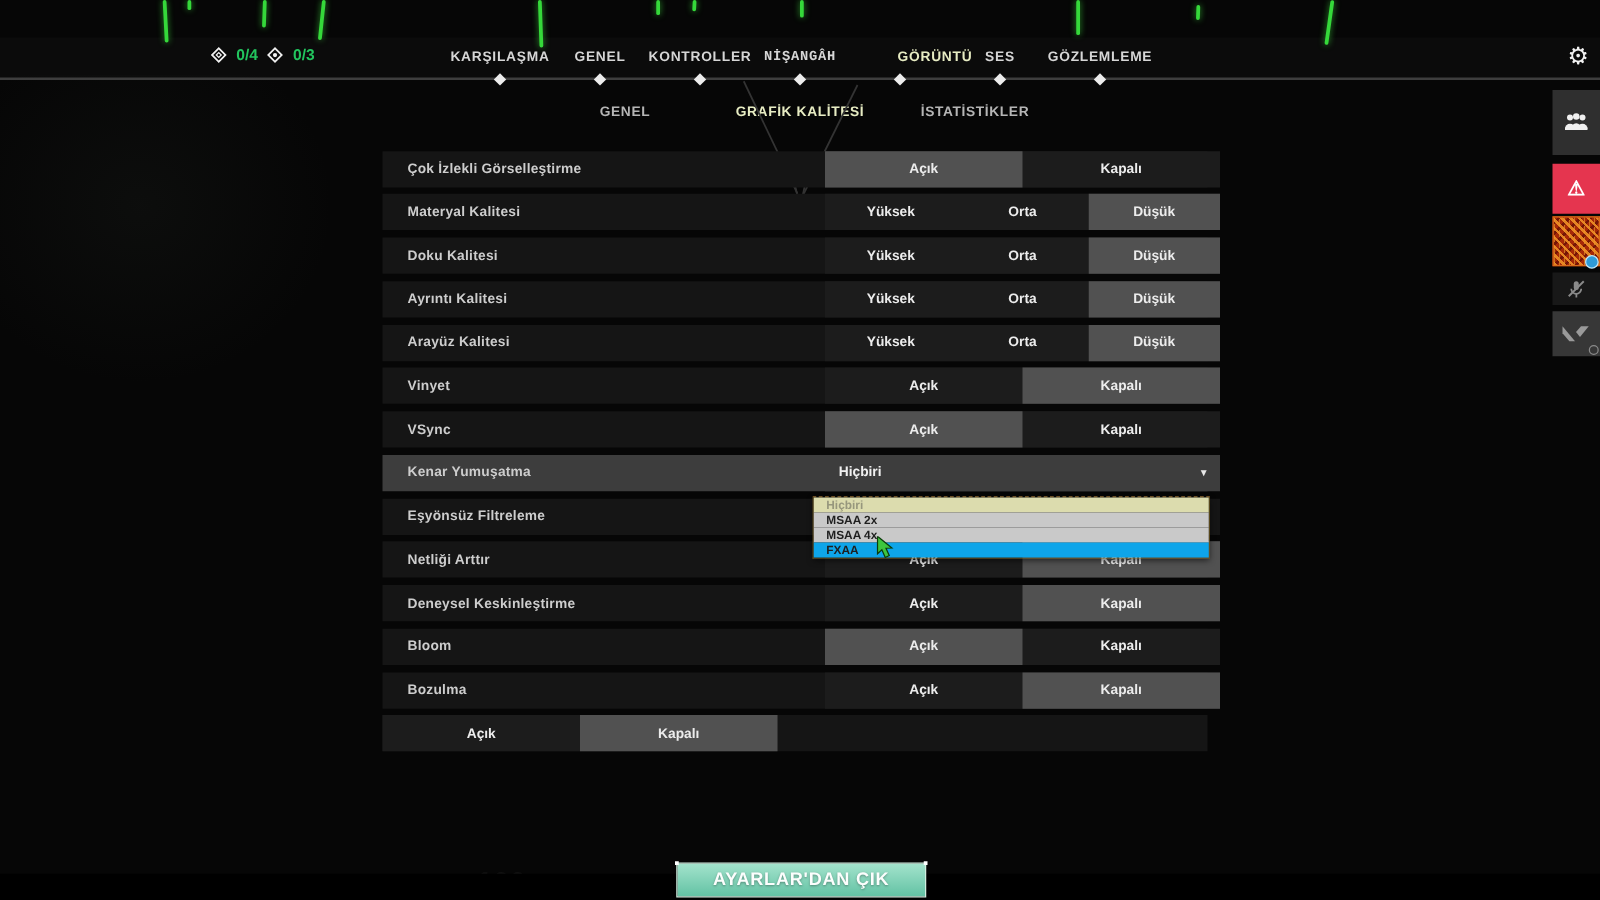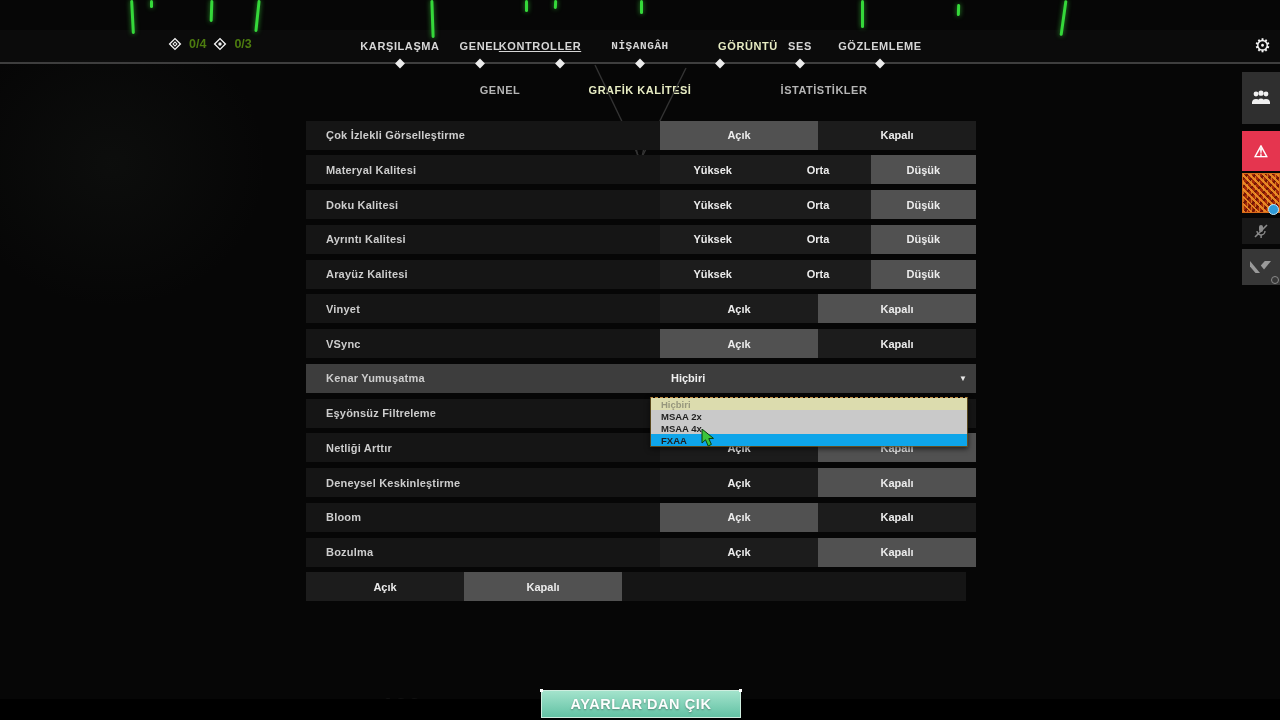--- a/index.html
+++ b/index.html
@@ -17,21 +17,21 @@
   
   .navtab{transform:translateX(-50%);top:40px;font-size:11px;font-weight:bold;
     letter-spacing:.6px;color:#d6d6d6;white-space:nowrap;cursor:pointer;}
   .navtab.active{color:#e7ecc3;}
   .diamond{width:7px;height:7px;background:#ececec;transform:translateX(-50%) rotate(45deg);top:60px;}
   .subtab{transform:translateX(-50%);top:84px;font-size:11px;font-weight:bold;
     letter-spacing:.5px;color:#b5b5b5;white-space:nowrap;cursor:pointer;}
   .subtab.active{color:#e7ecc3;}
 
   
-  .counters{left:168px;top:37px;display:flex;align-items:center;gap:7px;color:#4d7c0f;
+  .counters{left:168px;top:37px;display:flex;align-items:center;gap:7px;color:#22c55e;
     font-size:12.5px;font-weight:bold;}
   .counters svg{display:block;}
 
   
   .deco{left:540px;top:63px;}
 
   
   .panel{left:306px;top:120.5px;width:660px;}
   .srow{height:29px;margin-bottom:5.77px;display:flex;background:#151515;}
   .srow.hl{background:#3d3d3d;}
@@ -121,35 +121,35 @@
       <circle cx="7" cy="7" r="1.7" fill="#f2f2f2"></circle>
     </svg>
     <span>0/3</span>
   </div>
 
   <div id="nav">
       <div class="abs navtab" style="left: 400px;">KARŞILAŞMA</div>
       <div class="abs diamond" style="left: 400px;"></div>
       <div class="abs navtab" style="left: 480px;">GENEL</div>
       <div class="abs diamond" style="left: 480px;"></div>
-      <div class="abs navtab" style="left: 540px; text-decoration: underline;">KONTROLLER</div>
+      <div class="abs navtab" style="left: 560px;">KONTROLLER</div>
       <div class="abs diamond" style="left: 560px;"></div>
       <div class="abs navtab" style="left: 640px; font-family: Liberation Mono, monospace;">NİŞANGÂH</div>
       <div class="abs diamond" style="left: 640px;"></div>
       <div class="abs navtab active" style="left: 748px;">GÖRÜNTÜ</div>
       <div class="abs diamond" style="left: 720px;"></div>
       <div class="abs navtab" style="left: 800px;">SES</div>
       <div class="abs diamond" style="left: 800px;"></div>
       <div class="abs navtab" style="left: 880px;">GÖZLEMLEME</div>
       <div class="abs diamond" style="left: 880px;"></div>
     </div>
   <div id="subtabs">
       <div class="abs subtab" style="left: 500px;">GENEL</div>
       <div class="abs subtab active" style="left: 640px;">GRAFİK KALİTESİ</div>
-      <div class="abs subtab" style="left: 824px;">İSTATİSTİKLER</div>
+      <div class="abs subtab" style="left: 780px;">İSTATİSTİKLER</div>
     </div>
 
   <svg class="abs deco" width="200" height="150" viewBox="0 0 200 150">
     <g stroke="#333" stroke-width="1.4" fill="none">
       <path d="M55,2 L98,92"></path>
       <path d="M146,5 L103,92"></path>
       <path d="M100,67 L104,85 L100,103 L96,85 Z"></path>
       <path d="M93,120 L100,113 L107,120"></path>
       <path d="M80,142 L90,133"></path>
       <path d="M110,133 L120,142"></path>

